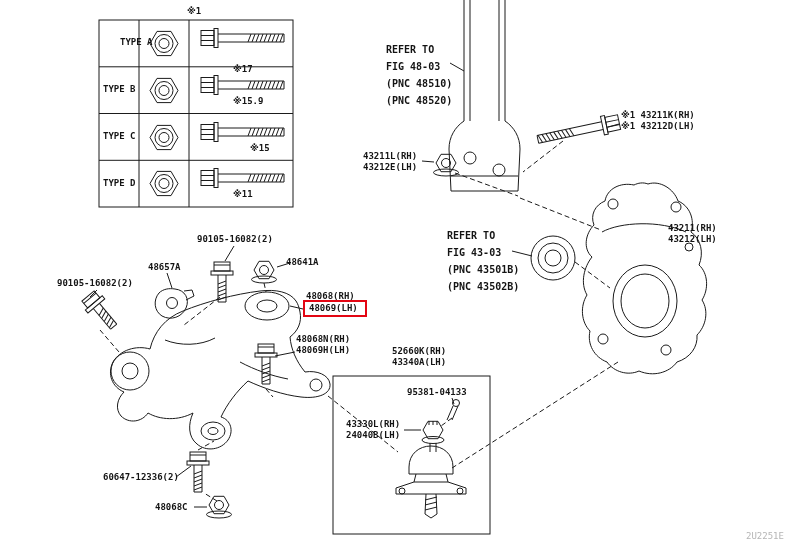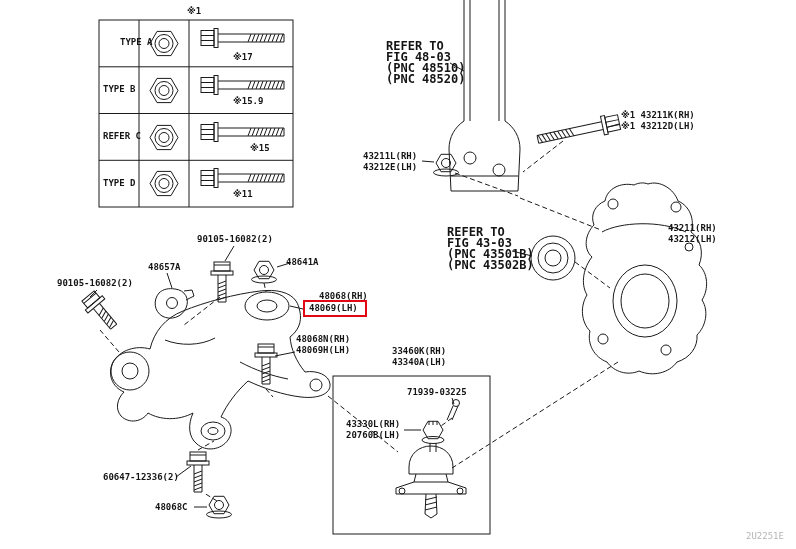--- a/index.html
+++ b/index.html
@@ -6,21 +6,21 @@
   .stage{
     position:relative;width:796px;height:549px;background:#ffffff;overflow:hidden;
     font-family:"DejaVu Sans Mono","DejaVu Sans",monospace;
   }
   .stage svg{position:absolute;left:0;top:0;}
   .lbl{
     position:absolute;
     font:bold 9px/11px "DejaVu Sans Mono","DejaVu Sans",monospace;
     color:#141414;white-space:pre-line;letter-spacing:0;
   }
-  .lbl.small{font-size:12px;line-height:11px;}
+  .lbl.small{font-size:10px;line-height:17px;}
   .lbl.watermark{color:#b5b5b5;font-weight:normal;text-align:right;}
   .red-box{
     position:absolute;left:303px;top:300px;width:64px;height:17px;
     border:2px solid #e30613;box-sizing:border-box;background:transparent;
   }
 </style>
 </head>
 <body>
 
 <div class="stage">
@@ -240,23 +240,23 @@
         <line x1="217" y1="501" x2="204" y2="493"></line>
         <line x1="452" y1="418" x2="441" y2="426"></line>
         <line x1="328" y1="396" x2="398" y2="452"></line>
       </g>
     </g>
   </svg>
 
   <div class="lbl" style="left:187px;top:6px">※1</div>
   <div class="lbl" style="left:120px;top:37px">TYPE A</div>
   <div class="lbl" style="left:103px;top:84px">TYPE B</div>
-  <div class="lbl" style="left:103px;top:131px">REFER C</div>
+  <div class="lbl" style="left:103px;top:131px">TYPE C</div>
   <div class="lbl" style="left:103px;top:178px">TYPE D</div>
-  <div class="lbl" style="left:233px;top:52px">※17</div>
+  <div class="lbl" style="left:233px;top:64px">※17</div>
   <div class="lbl" style="left:233px;top:96px">※15.9</div>
   <div class="lbl" style="left:250px;top:143px">※15</div>
   <div class="lbl" style="left:233px;top:189px">※11</div>
 
   <div class="lbl small" style="left:386px;top:41px">REFER TO
 FIG 48-03
 (PNC 48510)
 (PNC 48520)</div>
   <div class="lbl small" style="left:447px;top:227px">REFER TO
 FIG 43-03
@@ -266,27 +266,27 @@
   <div class="lbl" style="left:363px;top:151px">43211L(RH)
 43212E(LH)</div>
   <div class="lbl" style="left:621px;top:110px">※1 43211K(RH)
 ※1 43212D(LH)</div>
   <div class="lbl" style="left:668px;top:223px">43211(RH)
 43212(LH)</div>
   <div class="lbl" style="left:197px;top:234px">90105-16082(2)</div>
   <div class="lbl" style="left:148px;top:262px">48657A</div>
   <div class="lbl" style="left:286px;top:257px">48641A</div>
   <div class="lbl" style="left:57px;top:278px">90105-16082(2)</div>
-  <div class="lbl" style="left:319px;top:291px">48068(RH)</div>
+  <div class="lbl" style="left:306px;top:291px">48068(RH)</div>
   <div class="red-box"></div>
   <div class="lbl" style="left:309px;top:303px">48069(LH)</div>
   <div class="lbl" style="left:296px;top:334px">48068N(RH)
 48069H(LH)</div>
-  <div class="lbl" style="left:392px;top:346px">33460K(RH)
+  <div class="lbl" style="left:392px;top:346px">52660K(RH)
 43340A(LH)</div>
-  <div class="lbl" style="left:407px;top:387px">71939-03225</div>
+  <div class="lbl" style="left:407px;top:387px">95381-04133</div>
   <div class="lbl" style="left:346px;top:419px">43330L(RH)
-20760B(LH)</div>
+24040B(LH)</div>
   <div class="lbl" style="left:103px;top:472px">60647-12336(2)</div>
   <div class="lbl" style="left:155px;top:502px">48068C</div>
 
   <div class="lbl watermark" style="left:746px;top:531px">2U2251E</div>
 </div>
 
 </body></html>

